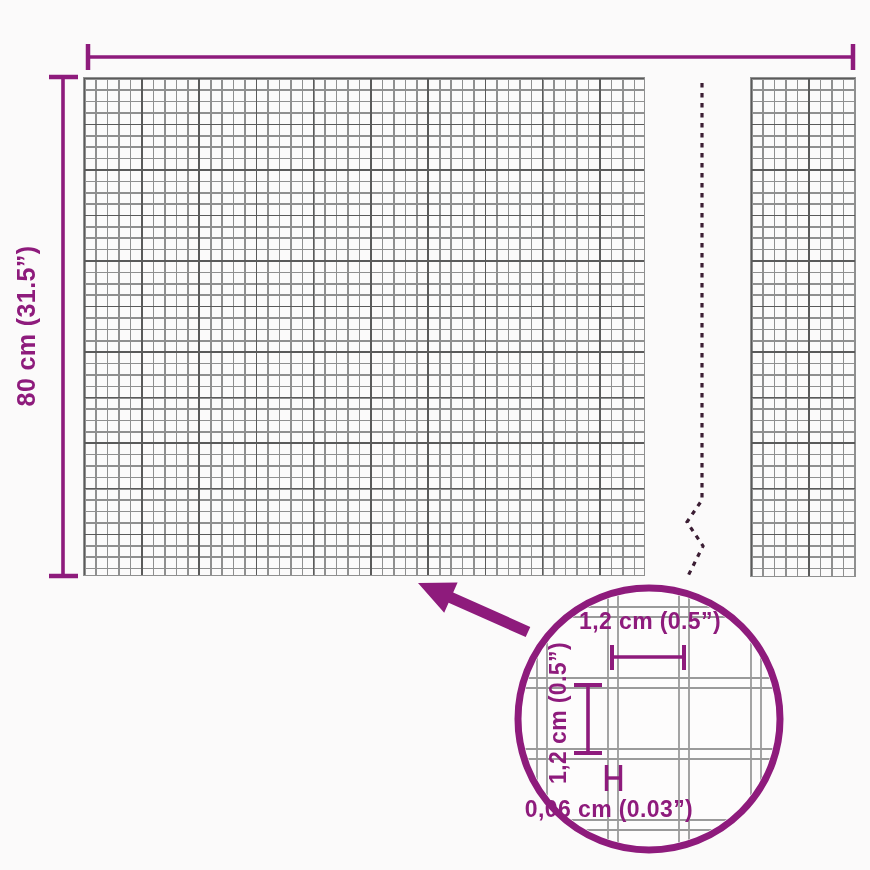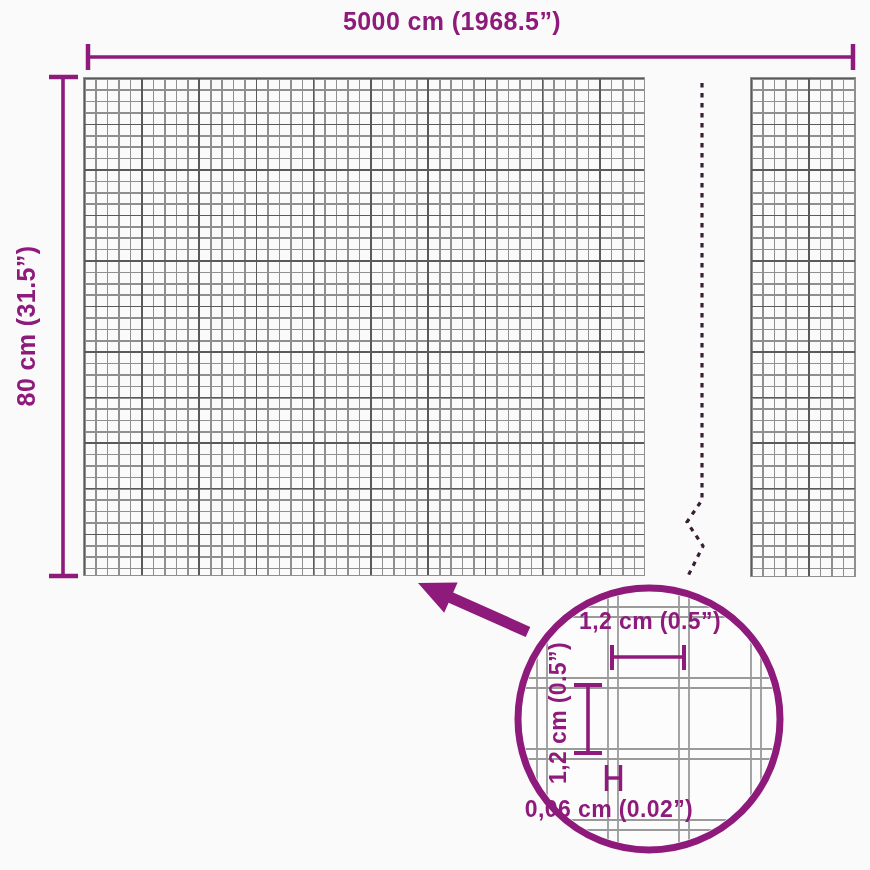--- a/index.html
+++ b/index.html
@@ -106,23 +106,22 @@
 
     <g>
       <line class="dim" x1="606.5" y1="765" x2="606.5" y2="791" stroke-width="3.4"></line>
       <line class="dim" x1="620.5" y1="765" x2="620.5" y2="791" stroke-width="3.4"></line>
       <line class="dim" x1="606.5" y1="778" x2="620.5" y2="778" stroke-width="3.4"></line>
     </g>
 
     <polygon class="dim-fill" points="418,583 457.6,582.6 453.2,592.6 530.3,626.9 525.7,637.1 448.6,602.8 444.2,612.8"></polygon>
   </svg>
 
-  <div class="lbl lbl-big" style="left:292px;top:7px;width:320px;">5000 cm (1968.5”)</div>
 
   <div class="lbl lbl-big rot" style="left:-61px;top:311px;width:176px;height:30px;">80 cm (31.5”)</div>
 
   <div class="lbl lbl-small" style="left:530px;top:608px;width:240px;">1,2 cm (0.5”)</div>
 
   <div class="lbl lbl-small rot" style="left:471px;top:699px;width:176px;height:28px;">1,2 cm (0.5”)</div>
 
-  <div class="lbl lbl-small" style="left:489px;top:796px;width:240px;">0,06 cm (0.02”)</div>
+  <div class="lbl lbl-small" style="left:489px;top:796px;width:240px;">0,06 cm (0.03”)</div>
 
 </div>
 
 </body></html>

